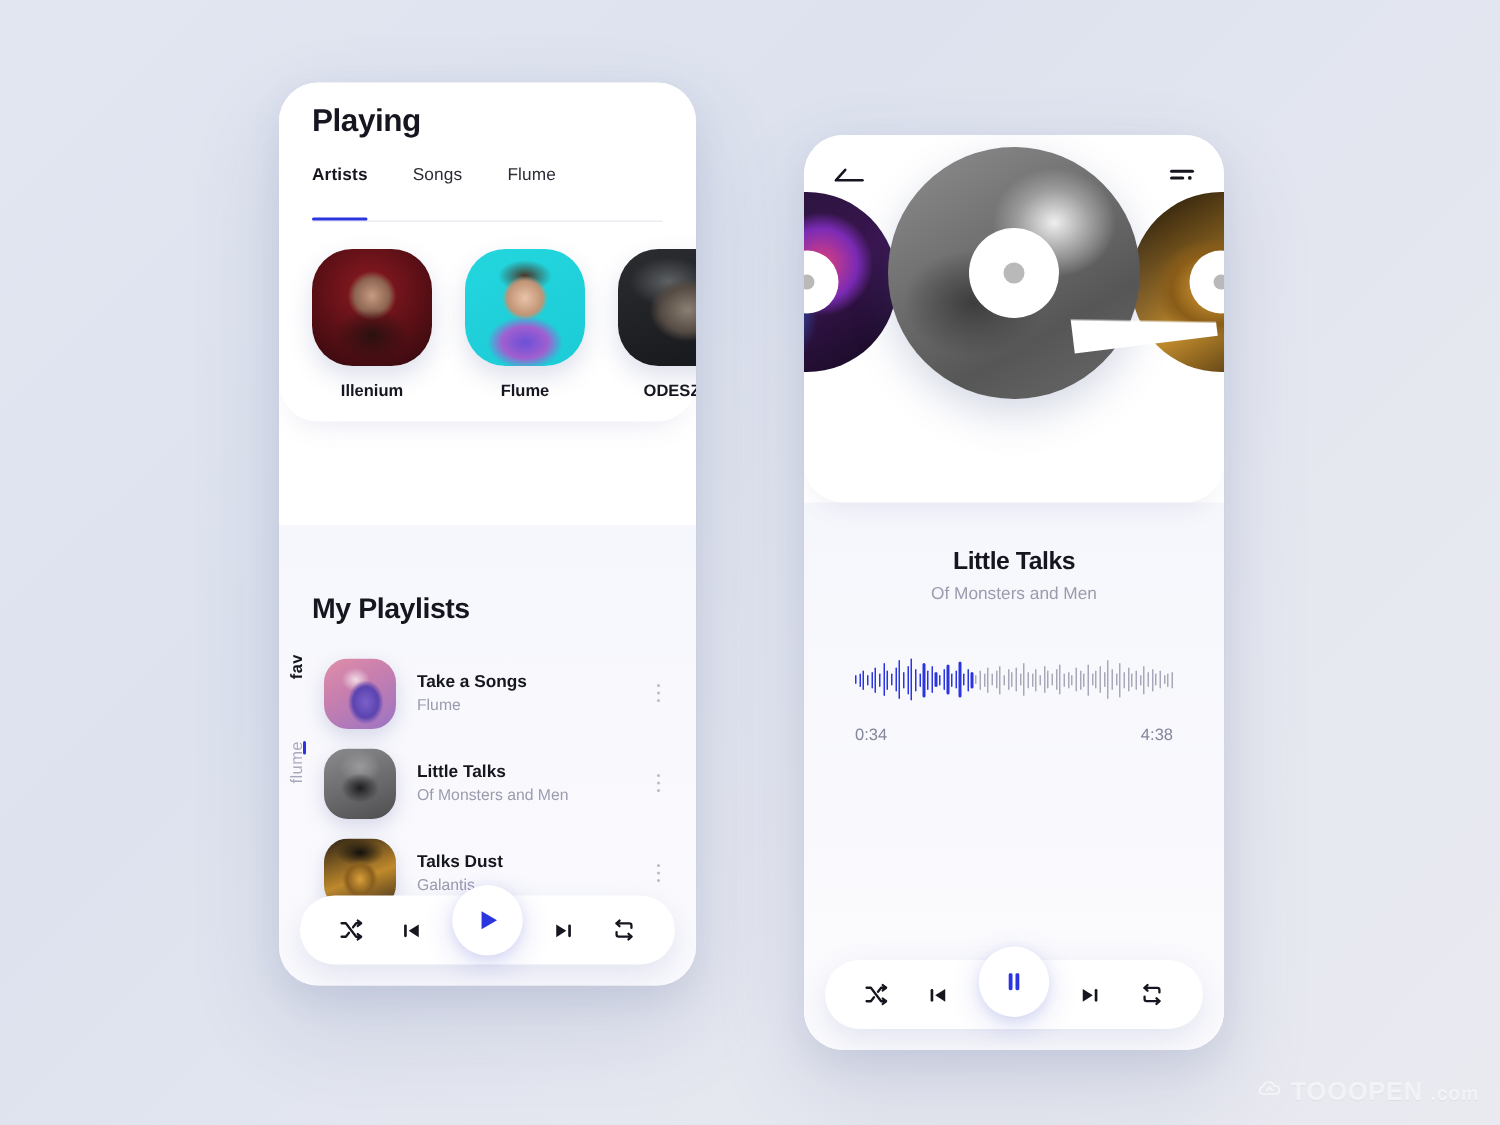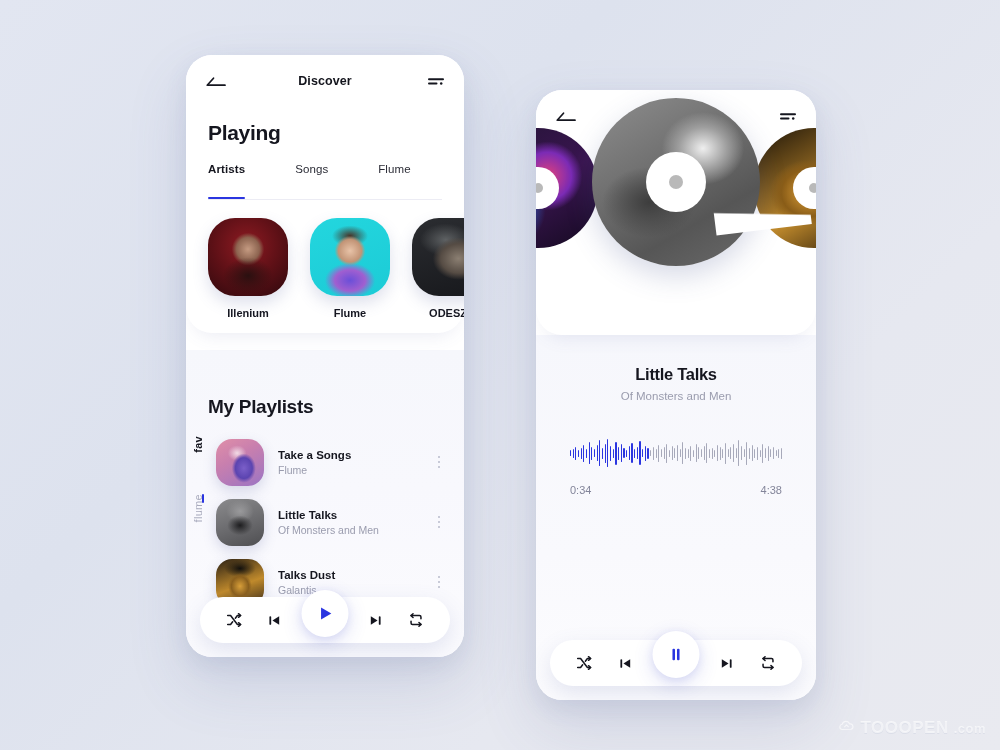--- a/index.html
+++ b/index.html
@@ -41,21 +41,21 @@
     border-bottom-left-radius: 26px;
     border-bottom-right-radius: 26px;
     position: relative; z-index: 3;
     box-shadow: 0 10px 18px -8px rgba(90,100,160,0.13);
   }
   .section-title { font-size: 21px; font-weight: 800; color: #15161f; letter-spacing: -.3px; }
 
   .tabs { display: flex; gap: 30px; padding: 0 22px; margin-top: 18px; position: relative; }
   .tab { font-size: 11.5px; font-weight: 600; color: #15161f; padding-bottom: 24px;
          position: relative; letter-spacing: .1px; }
-  .tab.inactive { color: #2b2c36; font-weight: 500; margin-left: 20px; }
+  .tab.inactive { color: #2b2c36; font-weight: 500; }
   .tab.active::after {
     content: ""; position: absolute; left: 0; right: 0; bottom: 0;
     height: 2.5px; background: #2a35e0; border-radius: 2px;
   }
   .tabs-rule { height: 1px; background: #ececf4; margin: 0 22px; }
 
   
   .artist-row { display: flex; gap: 22px; padding: 18px 0 14px 22px; overflow: hidden; }
   .artist { flex: 0 0 auto; width: 80px; text-align: center; }
   .artist-img {
@@ -267,36 +267,20 @@
         <div class="dots">
             <i></i>
             <i></i>
             <i></i>
           </div>
       </div>
     </div>
   </div>
 
   <div class="white-card">
-    <div class="topbar">
-      <span class="back-icon">
-        <svg viewBox="0 0 22 14" width="22" height="14">
-          <path d="M21 11.2 H4.2" stroke="#15161f" stroke-width="1.7" stroke-linecap="round" fill="none"></path>
-          <path d="M9.5 4.2 L3.2 11.2" stroke="#15161f" stroke-width="1.7" stroke-linecap="round" fill="none"></path>
-        </svg>
-      </span>
-      <span class="topbar-title">Discover</span>
-      <span class="menu-icon">
-        <svg viewBox="0 0 22 14" width="22" height="14">
-          <rect x="4" y="4.2" width="16" height="2" rx="1" fill="#15161f"></rect>
-          <rect x="4" y="8.6" width="9.5" height="2" rx="1" fill="#15161f"></rect>
-          <circle cx="17.2" cy="9.6" r="1.25" fill="#15161f"></circle>
-        </svg>
-      </span>
-    </div>
 
     <div style="padding: 14px 22px 0;">
       <div class="section-title">Playing</div>
     </div>
 
     <div class="tabs">
       <span class="tab active">Artists</span>
       <span class="tab inactive">Songs</span>
       <span class="tab inactive">Flume</span>
     </div>

